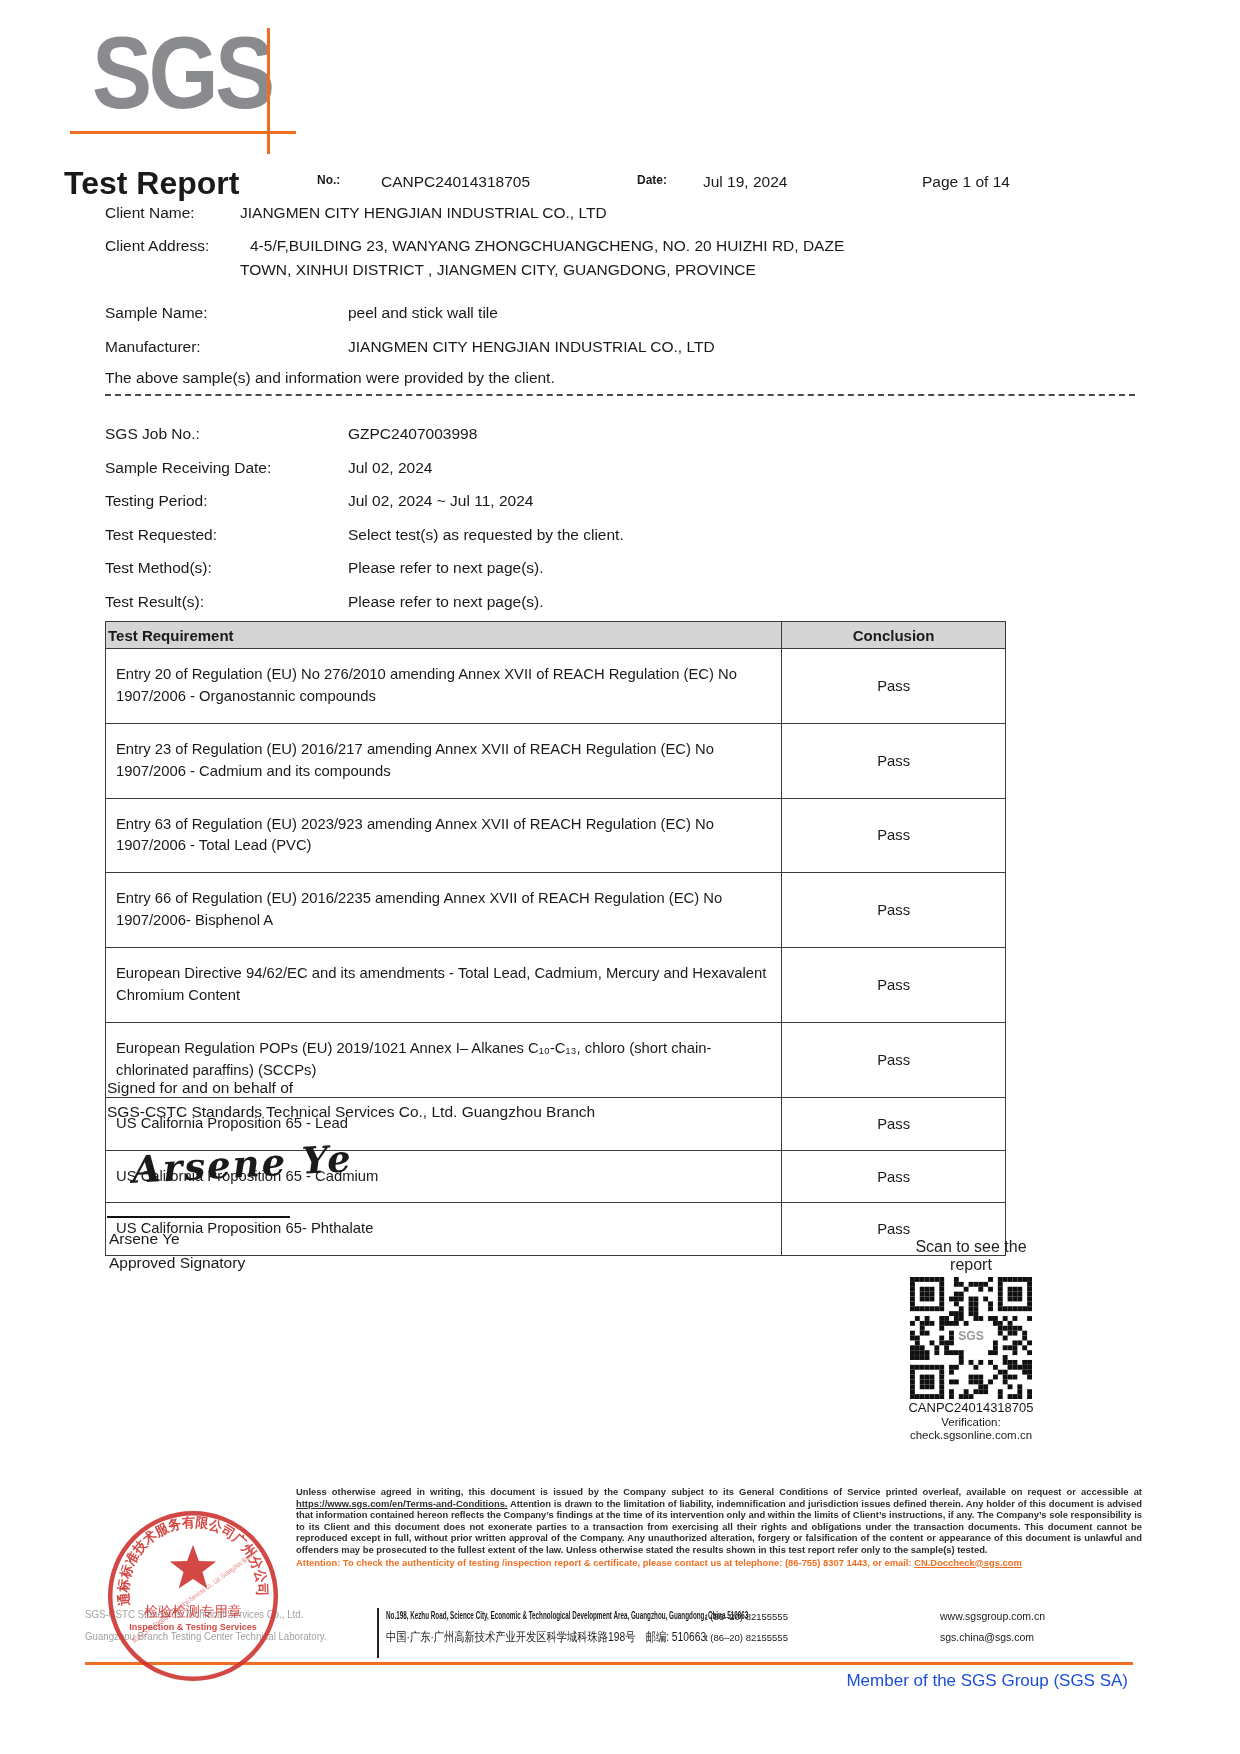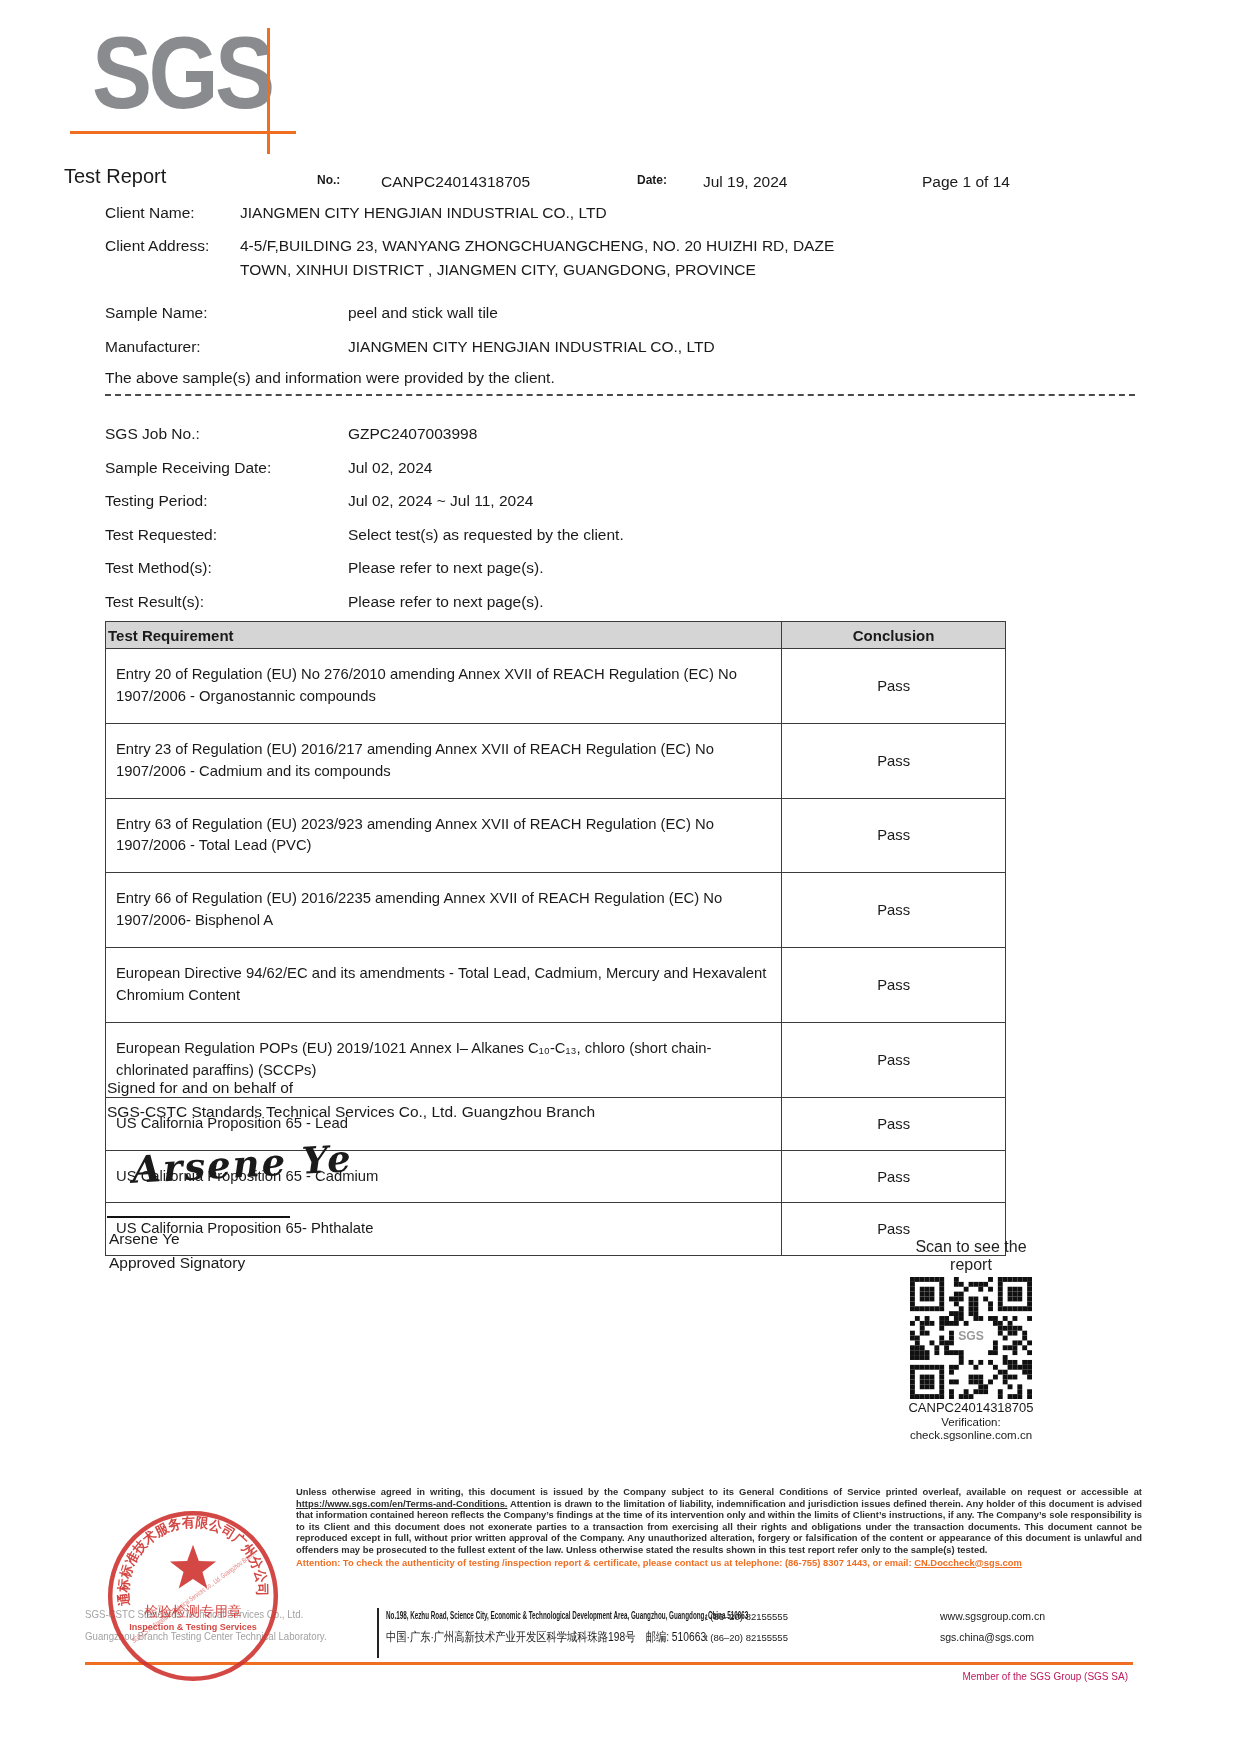--- a/index.html
+++ b/index.html
@@ -11,21 +11,21 @@
   #page{position:relative;width:1240px;height:1754px;background:#fff;overflow:hidden;}
 
   
   .logo-sgs{position:absolute;left:92px;top:22px;font-size:98px;font-weight:bold;line-height:1;
     color:var(--logo-gray,#8a8b8e);letter-spacing:-4px;transform:scale(.92,1.04);transform-origin:0 0;}
   .logo-vline{position:absolute;left:267px;top:28px;width:3px;height:126px;background:var(--accent,#f06e22);}
   .logo-hline{position:absolute;left:70px;top:131px;width:226px;height:3px;background:var(--accent,#f06e22);}
 
   
   .abs{position:absolute;white-space:nowrap;}
-  .title{font-size:20px;font-weight:normal;}
+  .title{font-size:32px;font-weight:bold;}
   .lbl{font-weight:bold;font-size:12px;}
   .val,.plain{font-size:15.5px;}
 
   
   .dashes{position:absolute;left:105px;top:394px;width:1030px;border-top:2px dashed #4a4a4a;}
 
   
   table.results{position:absolute;left:105px;top:621px;width:901px;border-collapse:collapse;}
   table.results th,table.results td{border:1.5px solid #3c3c3c;font-size:14.8px;vertical-align:middle;}
   table.results th{background:var(--table-header-bg,#d5d5d5);height:27px;font-size:15px;padding:1px 2px;text-align:left;}
@@ -56,42 +56,42 @@
   .attention{color:var(--accent,#f06e22);margin-top:1px;}
   .attention .att-email{text-decoration:underline;}
   .addr-divider{position:absolute;left:377px;top:1608px;width:2px;height:50px;background:#222;}
   .addr-en{position:absolute;left:386px;top:1610px;font-size:10px;font-weight:bold;white-space:nowrap;}
   .addr-en span{display:inline-block;transform:scaleX(.63);transform-origin:0 50%;}
   .addr-cn{position:absolute;left:386px;top:1629px;font-size:12.5px;white-space:nowrap;}
   .addr-cn span{display:inline-block;transform:scaleX(.82);transform-origin:0 50%;}
   .tel{position:absolute;font-size:9.5px;white-space:nowrap;}
   .web{position:absolute;font-size:10.5px;white-space:nowrap;}
   .orange-rule{position:absolute;left:85px;top:1662px;width:1048px;height:2.5px;background:var(--accent,#f06e22);}
-  .member{position:absolute;right:112px;top:1671px;font-size:10px;color:#be185d;}
+  .member{position:absolute;right:112px;top:1671px;font-size:17px;color:#1d4ed8;}
 </style>
 </head>
 <body>
 
 <div id="page">
 
   <div class="logo-sgs">SGS</div>
   <div class="logo-vline"></div>
   <div class="logo-hline"></div>
 
   <div class="abs title" style="left:64px;top:165px;">Test Report</div>
   <div class="abs lbl" style="left:317px;top:173px;">No.:</div>
   <div class="abs val" style="left:381px;top:173px;">CANPC24014318705</div>
   <div class="abs lbl" style="left:637px;top:173px;">Date:</div>
   <div class="abs val" style="left:703px;top:173px;">Jul 19, 2024</div>
   <div class="abs val" style="left:922px;top:173px;">Page 1 of 14</div>
 
   <div class="abs plain" style="left:105px;top:204px;">Client Name:</div>
   <div class="abs val" style="left:240px;top:204px;">JIANGMEN CITY HENGJIAN INDUSTRIAL CO., LTD</div>
   <div class="abs plain" style="left:105px;top:237px;">Client Address:</div>
-  <div class="abs val" style="left:240px;top:237px;">4-5/F,BUILDING 23, WANYANG ZHONGCHUANGCHENG, NO. 20 HUIZHI RD, DAZE</div>
+  <div class="abs val" style="left:250px;top:237px;">4-5/F,BUILDING 23, WANYANG ZHONGCHUANGCHENG, NO. 20 HUIZHI RD, DAZE</div>
   <div class="abs val" style="left:240px;top:261px;">TOWN, XINHUI DISTRICT , JIANGMEN CITY, GUANGDONG, PROVINCE</div>
   <div class="abs plain" style="left:105px;top:304px;">Sample Name:</div>
   <div class="abs val" style="left:348px;top:304px;">peel and stick wall tile</div>
   <div class="abs plain" style="left:105px;top:338px;">Manufacturer:</div>
   <div class="abs val" style="left:348px;top:338px;">JIANGMEN CITY HENGJIAN  INDUSTRIAL CO., LTD</div>
   <div class="abs plain" style="left:105px;top:369px;">The above sample(s) and information were provided by the client.</div>
 
   <div class="dashes"></div>
 
   <div class="abs plain" style="left:105px;top:425px;">SGS Job No.:</div>

